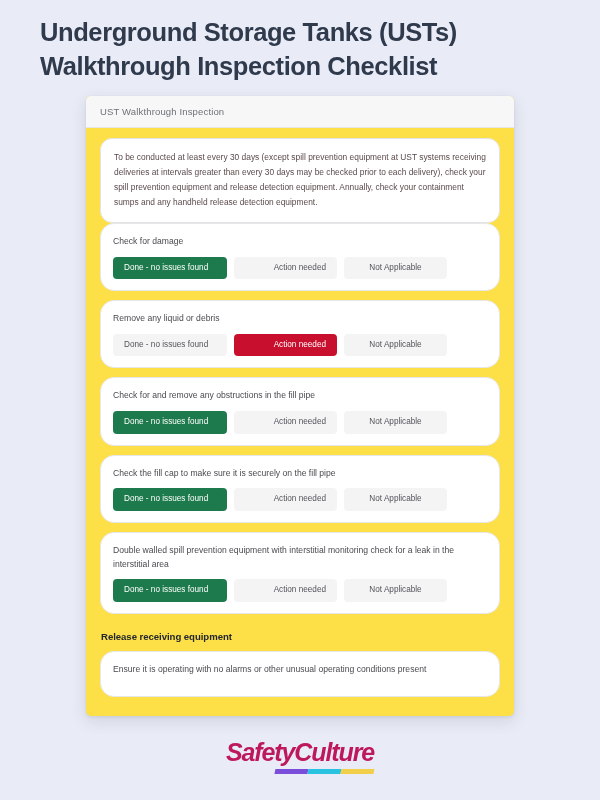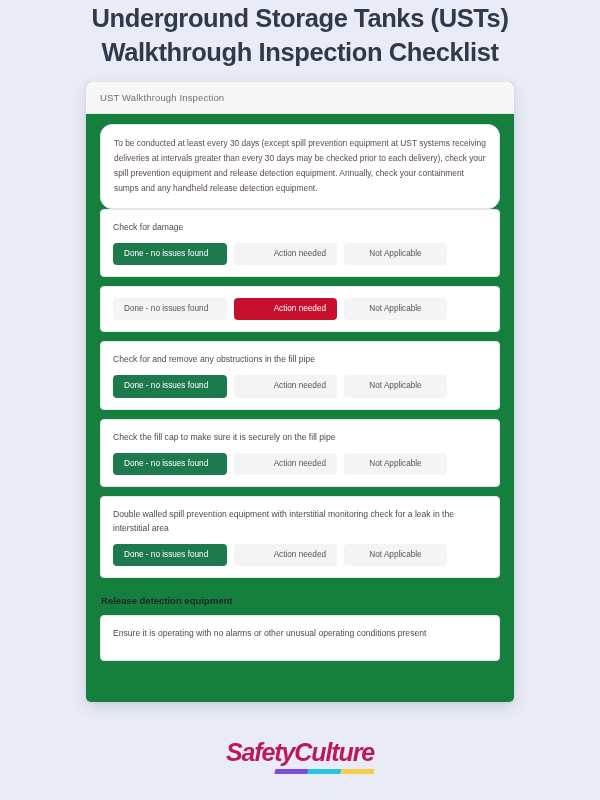--- a/index.html
+++ b/index.html
@@ -20,37 +20,37 @@
     width: 600px;
     height: 800px;
     position: relative;
     display: flex;
     flex-direction: column;
     align-items: center;
   }
 
   
   .page-title {
-    margin-top: 2px;
+    margin-top: 16px;
     width: 520px;
-    text-align: center;
+    text-align: left;
     font-size: 25.5px;
     line-height: 1.32;
     font-weight: bold;
     color: #2f3a4c;
     letter-spacing: -0.4px;
   }
   .page-title .title-line { display: block; }
 
   
   .checklist-card {
     margin-top: 13px;
     width: 428px;
     height: 620px;
-    background: #15803d;
+    background: #fde047;
     border-radius: 5px;
     box-shadow: 0 5px 16px rgba(40, 50, 80, 0.13),
                 0 1px 3px rgba(40, 50, 80, 0.09);
     overflow: hidden;
     position: relative;
   }
 
   .card-header {
     height: 32px;
     background: #f7f7f8;
@@ -87,21 +87,21 @@
     font-size: 9.6px;
     font-weight: bold;
     color: #22262e;
     margin: 17px 0 9px 1px;
     letter-spacing: -0.05px;
   }
 
   
   .item-card {
     border: 1px solid #e7e7e9;
-    border-radius: 4px;
+    border-radius: 14px;
     background: #ffffff;
     padding: 11px 12px 11px 12px;
     margin-bottom: 9px;
   }
   .item-question {
     font-size: 8.6px;
     line-height: 1.62;
     color: #4a4a50;
     margin-bottom: 8px;
   }
@@ -190,20 +190,21 @@
       <div id="sections-container">
           <div class="item-card">
             <div class="item-question">Check for damage</div>
             <div class="answer-row">
               <button class="answer-btn w-done selected-done" aria-pressed="true">Done - no issues found</button>
               <button class="answer-btn w-action" aria-pressed="false">Action needed</button>
               <button class="answer-btn w-na" aria-pressed="false">Not Applicable</button>
             </div>
           </div>
           <div class="item-card">
+            <div class="item-question">Remove any liquid or debris</div>
             <div class="answer-row">
               <button class="answer-btn w-done" aria-pressed="false">Done - no issues found</button>
               <button class="answer-btn w-action selected-action" aria-pressed="true">Action needed</button>
               <button class="answer-btn w-na" aria-pressed="false">Not Applicable</button>
             </div>
           </div>
           <div class="item-card">
             <div class="item-question">Check for and remove any obstructions in the fill pipe</div>
             <div class="answer-row">
               <button class="answer-btn w-done selected-done" aria-pressed="true">Done - no issues found</button>
@@ -220,21 +221,21 @@
             </div>
           </div>
           <div class="item-card">
             <div class="item-question">Double walled spill prevention equipment with interstitial monitoring check for a leak in the interstitial area</div>
             <div class="answer-row">
               <button class="answer-btn w-done selected-done" aria-pressed="true">Done - no issues found</button>
               <button class="answer-btn w-action" aria-pressed="false">Action needed</button>
               <button class="answer-btn w-na" aria-pressed="false">Not Applicable</button>
             </div>
           </div>
-          <div class="section-heading">Release detection equipment</div>
+          <div class="section-heading">Release receiving equipment</div>
           <div class="item-card">
             <div class="item-question">Ensure it is operating with no alarms or other unusual operating conditions present</div>
           </div>
         </div>
 
     </div>
   </div>
 
   <div class="footer-logo">
     <div class="logo-wrap">

